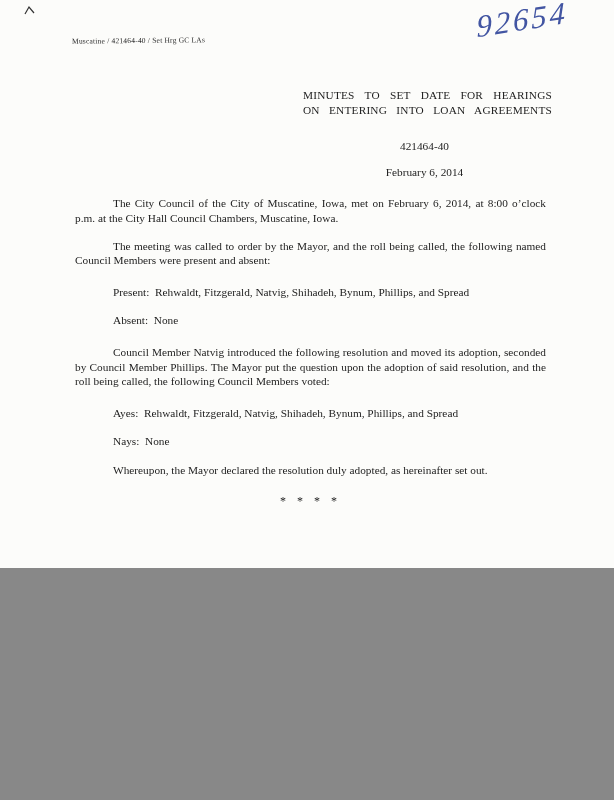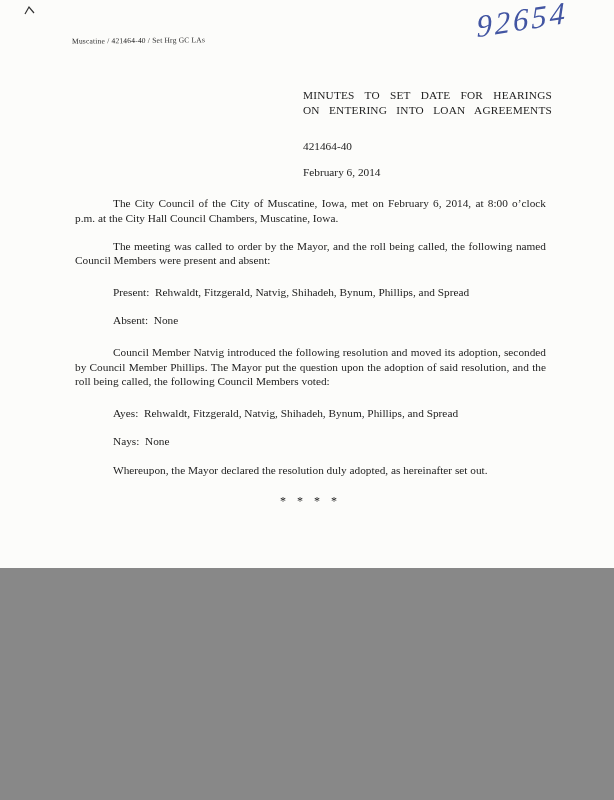--- a/index.html
+++ b/index.html
@@ -26,21 +26,21 @@
     transform: rotate(-9deg) skewX(-8deg);
     letter-spacing: 3px;
   }
   .content {
     position: absolute; top: 0; left: 0; width: 100%;
     padding: 88px 68px 0 75px;
     font-size: 11.3px; line-height: 14.6px;
   }
   .title-block { margin-left: 228px; width: 249px; }
   .title-line { text-align: justify; text-align-last: justify; letter-spacing: 0.2px; }
-  .ref-block { margin-left: 228px; margin-top: 22px; }
+  .ref-block { margin-left: 228px; margin-top: 22px; text-align: center; }
   .ref-line { margin-bottom: 11px; }
   .para { text-indent: 38px; text-align: justify; margin-bottom: 13px; }
   .inset { padding-left: 38px; white-space: pre-wrap; margin-bottom: 14px; }
   .gap-before { margin-top: 17px; }
   .separator { text-align: center; font-size: 12px; letter-spacing: 4px; margin: 16px 0 27px 0; }
   .sig-area { position: absolute; left: 0; top: 565px; width: 100%; height: 185px; }
   .seal { position: absolute; left: 60px; top: 3px; z-index: 1; }
   .attest-label { position: absolute; left: 73px; top: 76px; font-size: 11.3px; z-index: 3; }
   .clerk-sig { position: absolute; left: 58px; top: 93px; z-index: 2; }
   .clerk-label { position: absolute; left: 73px; top: 144px; font-size: 11.3px; z-index: 3; }

